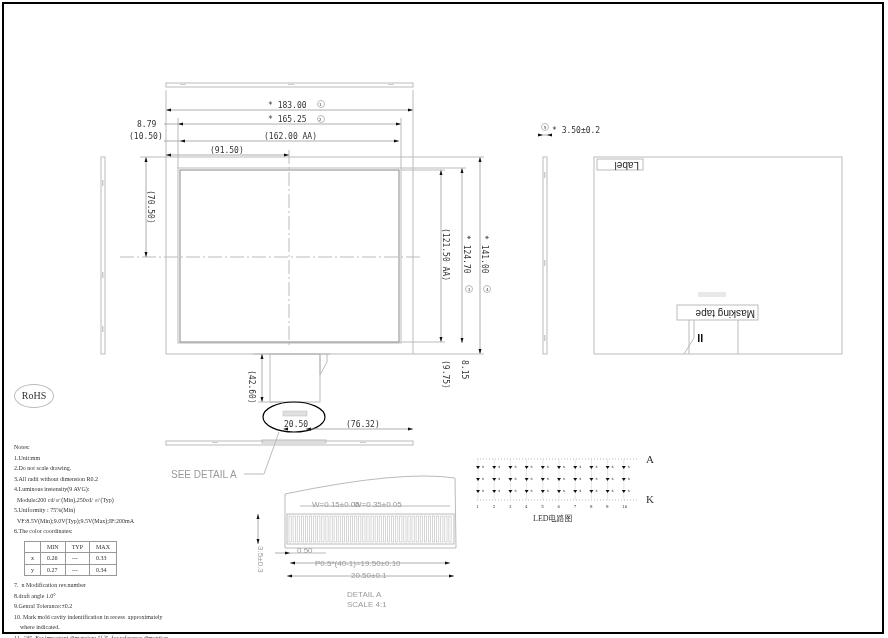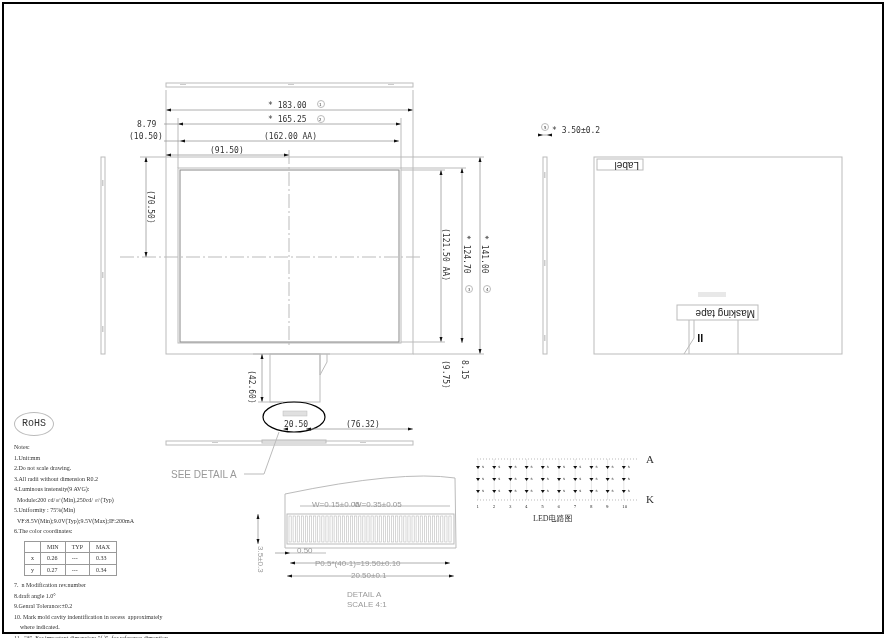--- a/index.html
+++ b/index.html
@@ -10,21 +10,21 @@
   .tm { font-family: "DejaVu Sans Mono", monospace; fill: #333; }
   .ts { font-family: "Liberation Sans", sans-serif; fill: #999; }
   .ln { stroke: #bbb; stroke-width: 1; fill: none; }
   .lnd { stroke: #888; stroke-width: 1; fill: none; }
   .dim { stroke: #999; stroke-width: 0.8; fill: none; }
   .arr { fill: #111; }
   .notes { position: absolute; left: 14px; top: 442px; font-family: "Liberation Serif", serif; font-size: 6px; color: #333; line-height: 10.5px; }
   .notes div { white-space: pre; }
   .ctable { border-collapse: collapse; margin: 4px 0 4px 10px; font-size: 6px; }
   .ctable td { border: 0.6px solid #999; padding: 0 6px; height: 7px; text-align: left; }
-  .rohs { position: absolute; left: 14px; top: 412px; width: 38px; height: 22px; border: 1px solid #bbb; border-radius: 50%; text-align: center; line-height: 22px; font-family: Liberation Mono, monospace; font-size: 10px; color: #333; }
+  .rohs { position: absolute; left: 14px; top: 384px; width: 38px; height: 22px; border: 1px solid #bbb; border-radius: 50%; text-align: center; line-height: 22px; font-family: Liberation Serif, serif; font-size: 10px; color: #333; }
 </style>
 </head>
 <body>
 
 <div class="frame"></div>
 
 <svg class="drawing" width="888" height="638" viewBox="0 0 888 638">
 
   <g>
     <rect x="166" y="83" width="247" height="4" class="ln"></rect>

